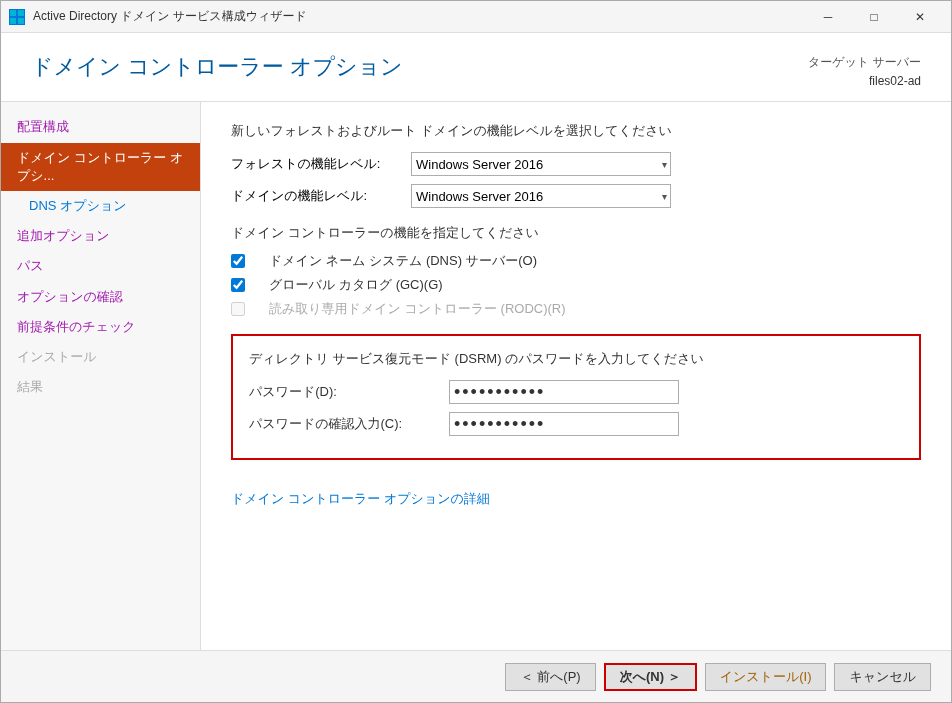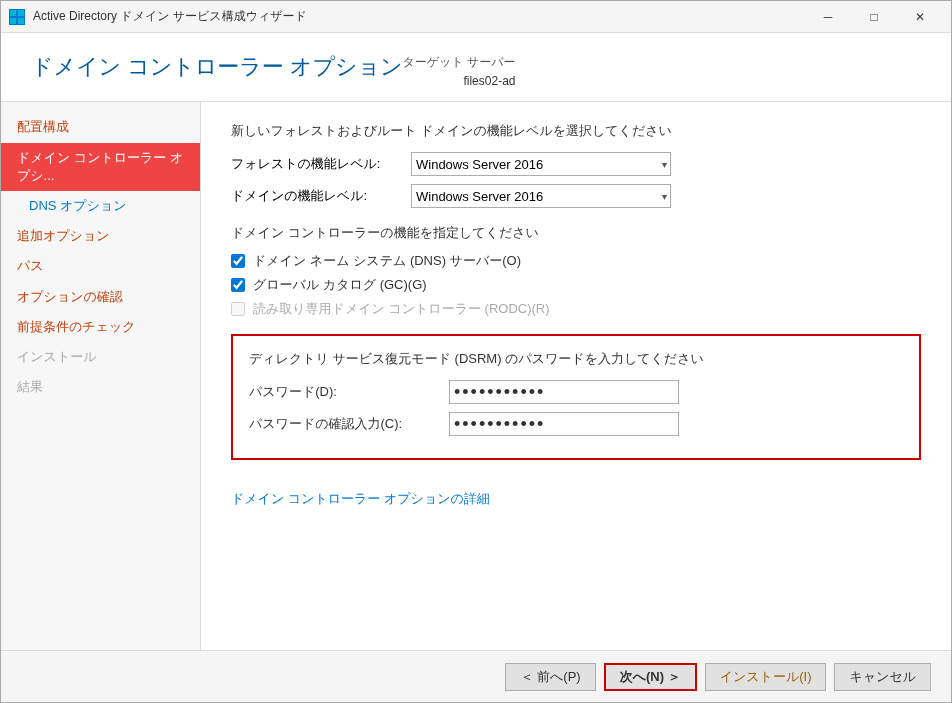--- a/index.html
+++ b/index.html
@@ -60,21 +60,21 @@
       align-items: center;
       justify-content: center;
       color: #333;
     }
 
     .header-area {
       background: #fff;
       padding: 20px 30px 10px 30px;
       border-bottom: 1px solid #ddd;
       display: flex;
-      justify-content: flex-start;
+      justify-content: space-between;
       align-items: flex-start;
       flex-shrink: 0;
     }
     .page-title {
       font-size: 22px;
       color: #005a9e;
       font-weight: 300;
       line-height: 1.3;
     }
     .target-server {
@@ -98,25 +98,25 @@
       width: 200px;
       background: #f7f7f7;
       border-right: 1px solid #ddd;
       padding: 10px 0;
       flex-shrink: 0;
     }
     .sidebar-item {
       padding: 6px 16px;
       font-size: 13px;
       cursor: pointer;
-      color: #c2410c;
+      color: #a21caf;
       line-height: 1.4;
     }
     .sidebar-item.active {
-      background: #ef4444;
+      background: #c2410c;
       color: #fff;
     }
     .sidebar-item.sub {
       padding-left: 28px;
       color: #0078d7;
     }
     .sidebar-item.disabled {
       color: #aaa;
       cursor: default;
     }
@@ -172,20 +172,21 @@
     .subsection-title {
       font-size: 13px;
       color: #333;
       margin: 16px 0 10px 0;
     }
 
     .checkbox-row {
       display: flex;
       align-items: center;
       margin-bottom: 6px;
+      gap: 16px;
     }
     .checkbox-row input[type=checkbox] {
       width: 14px;
       height: 14px;
       margin-right: 8px;
       accent-color: #0078d7;
       flex-shrink: 0;
     }
     .checkbox-label {
       font-size: 13px;

